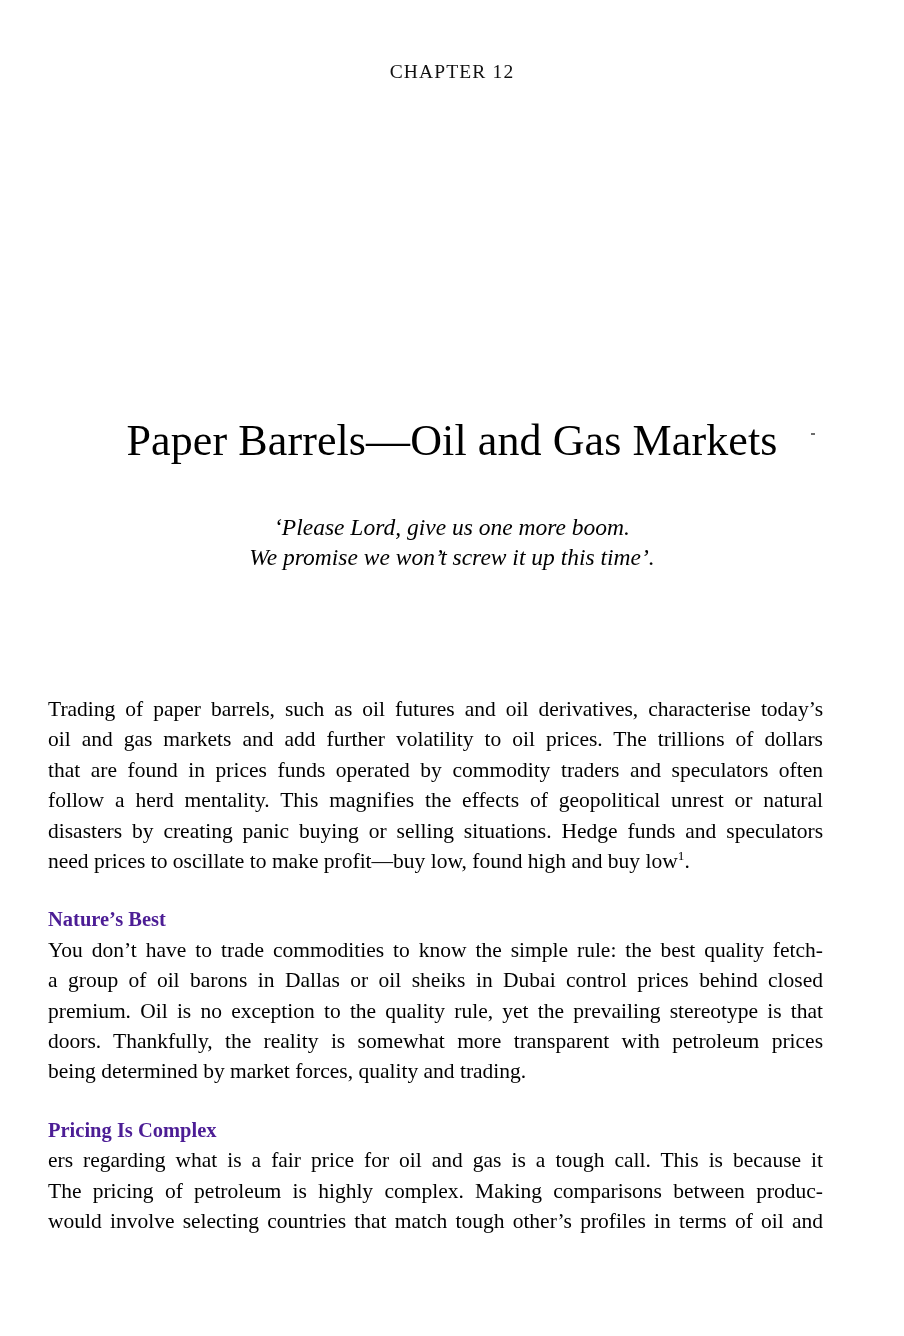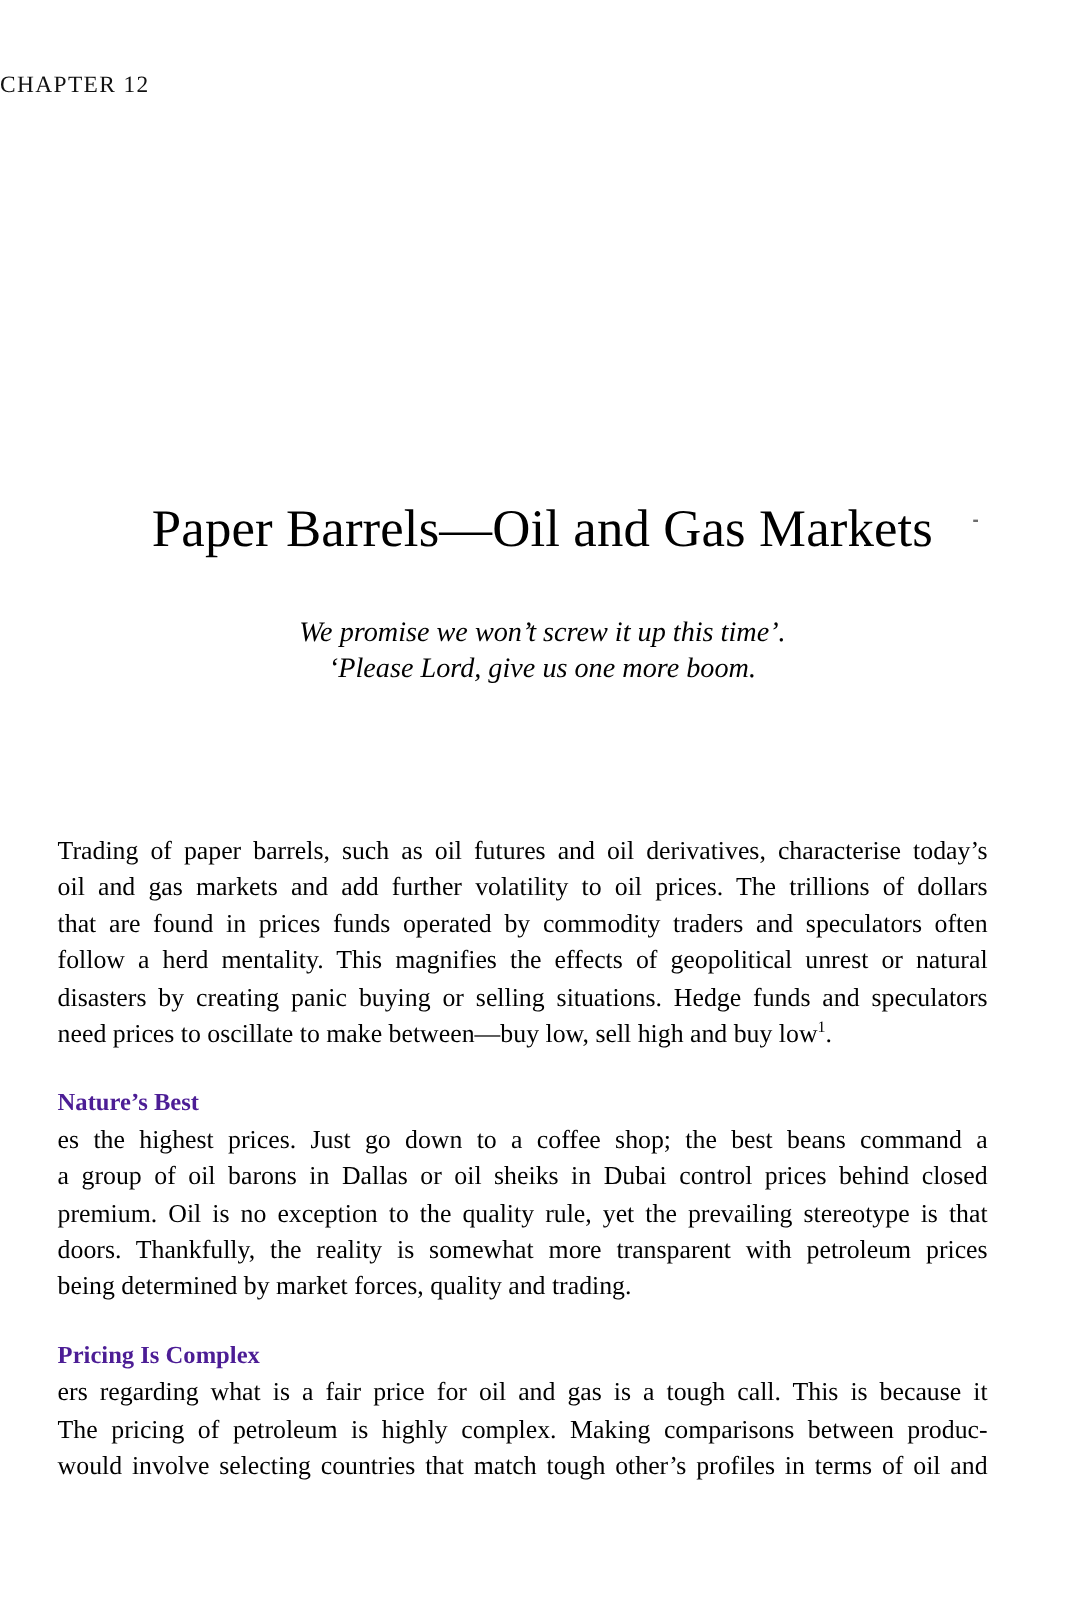--- a/index.html
+++ b/index.html
@@ -25,21 +25,21 @@
     height: 1336px;
     background: #ffffff;
   }
 
   
   .chapter-label {
     position: absolute;
     left: 0;
     top: 62px;
     width: 904px;
-    text-align: left;
+    text-align: center;
     font-size: 19.5px;
     letter-spacing: 1.15px;
     line-height: 1;
     color: #111111;
   }
 
   
   .chapter-title {
     position: absolute;
     left: 0;
@@ -130,39 +130,39 @@
 
 <div class="page">
 
   <div class="chapter-label">CHAPTER 12</div>
 
   <h1 class="chapter-title">Paper Barrels—Oil and Gas Markets</h1>
 
   <div class="scan-speck"></div>
 
   <div class="epigraph">
+    <span class="eline">‘Please Lord, give us one more boom.</span>
     <span class="eline">We promise we won’t screw it up this time’.</span>
-    <span class="eline">‘Please Lord, give us one more boom.</span>
   </div>
 
   <div class="body-col">
 
     <p class="para">
       <span class="jline">Trading of paper barrels, such as oil futures and oil derivatives, characterise today’s</span>
       <span class="jline">oil and gas markets and add further volatility to oil prices. The trillions of dollars</span>
       <span class="jline">that are found in prices funds operated by commodity traders and speculators often</span>
       <span class="jline">follow a herd mentality. This magnifies the effects of geopolitical unrest or natural</span>
       <span class="jline">disasters by creating panic buying or selling situations. Hedge funds and speculators</span>
-      <span class="jline final"><span>need prices to oscillate to make between—buy low, sell high and buy low</span><sup class="fn">1</sup><span>.</span></span>
+      <span class="jline final"><span>need prices to oscillate to make profit—buy low, found high and buy low</span><sup class="fn">1</sup><span>.</span></span>
     </p>
 
     <h2 class="section-head gap-before-head">Nature’s Best</h2>
 
     <p class="para">
-      <span class="jline">es the highest prices. Just go down to a coffee shop; the best beans command a</span>
+      <span class="jline">You don’t have to trade commodities to know the simple rule: the best quality fetch-</span>
       <span class="jline">a group of oil barons in Dallas or oil sheiks in Dubai control prices behind closed</span>
       <span class="jline">premium. Oil is no exception to the quality rule, yet the prevailing stereotype is that</span>
       <span class="jline">doors. Thankfully, the reality is somewhat more transparent with petroleum prices</span>
       <span class="jline final">being determined by market forces, quality and trading.</span>
     </p>
 
     <h2 class="section-head gap-before-head">Pricing Is Complex</h2>
 
     <p class="para">
       <span class="jline">ers regarding what is a fair price for oil and gas is a tough call. This is because it</span>

